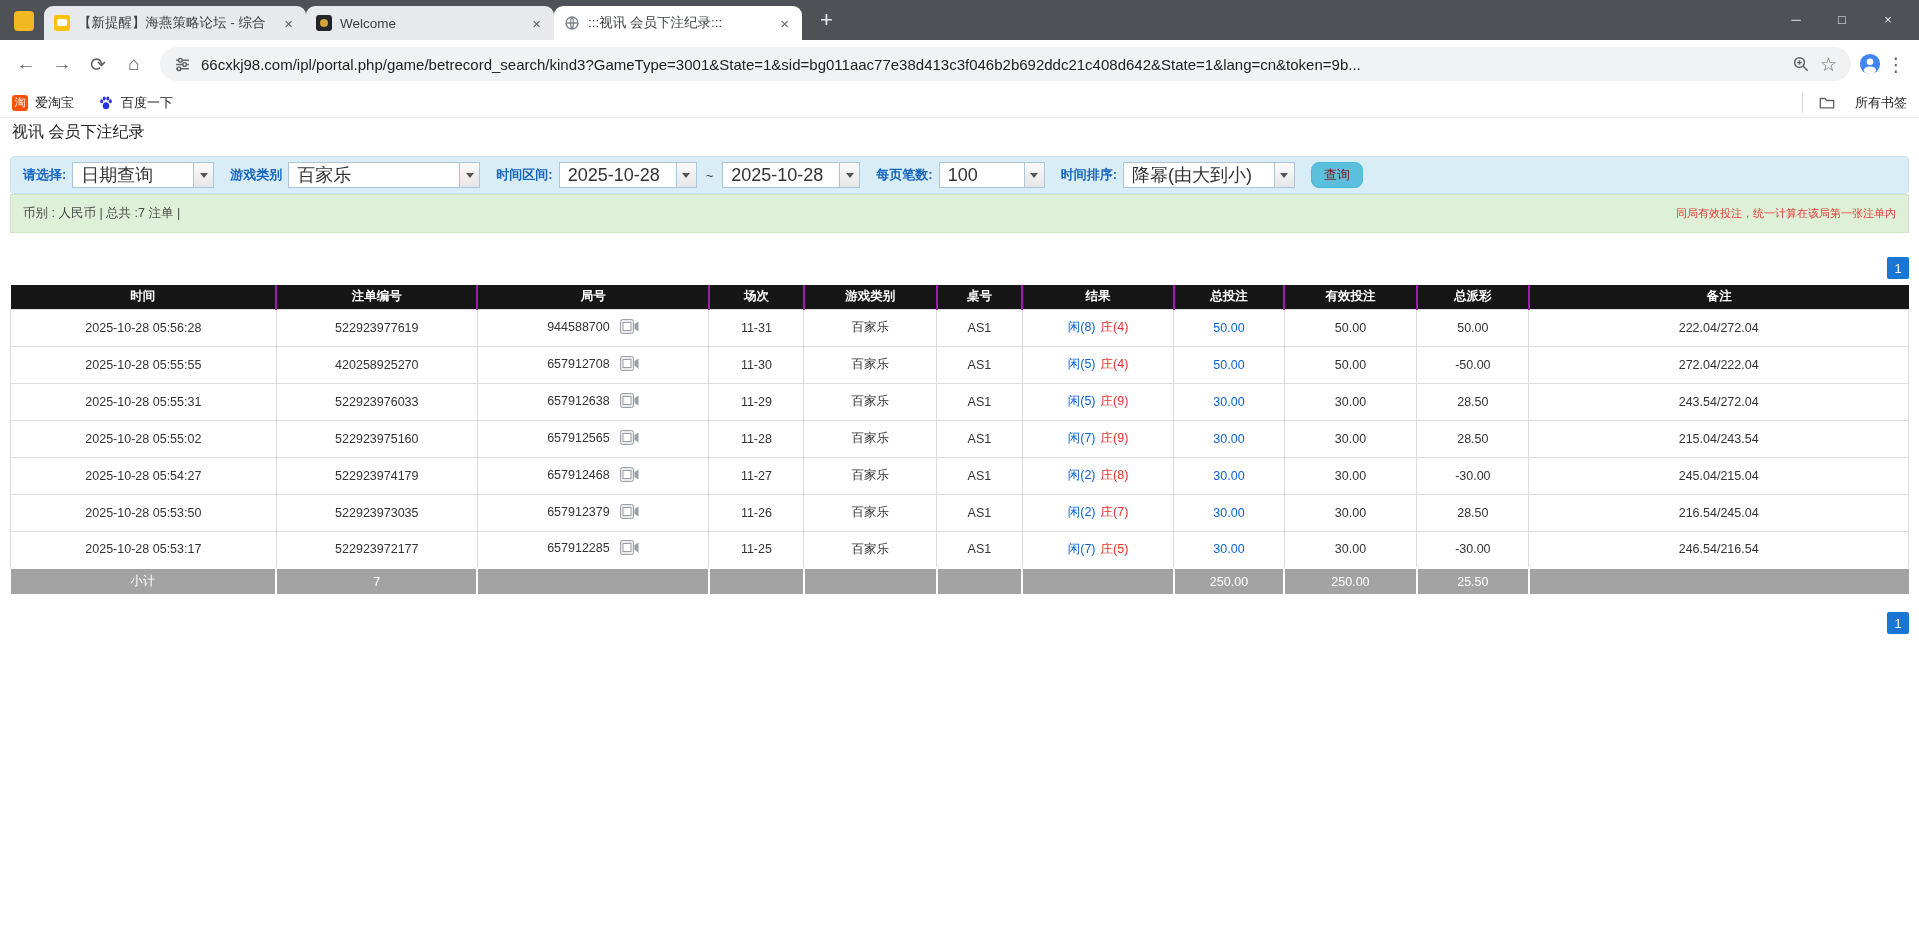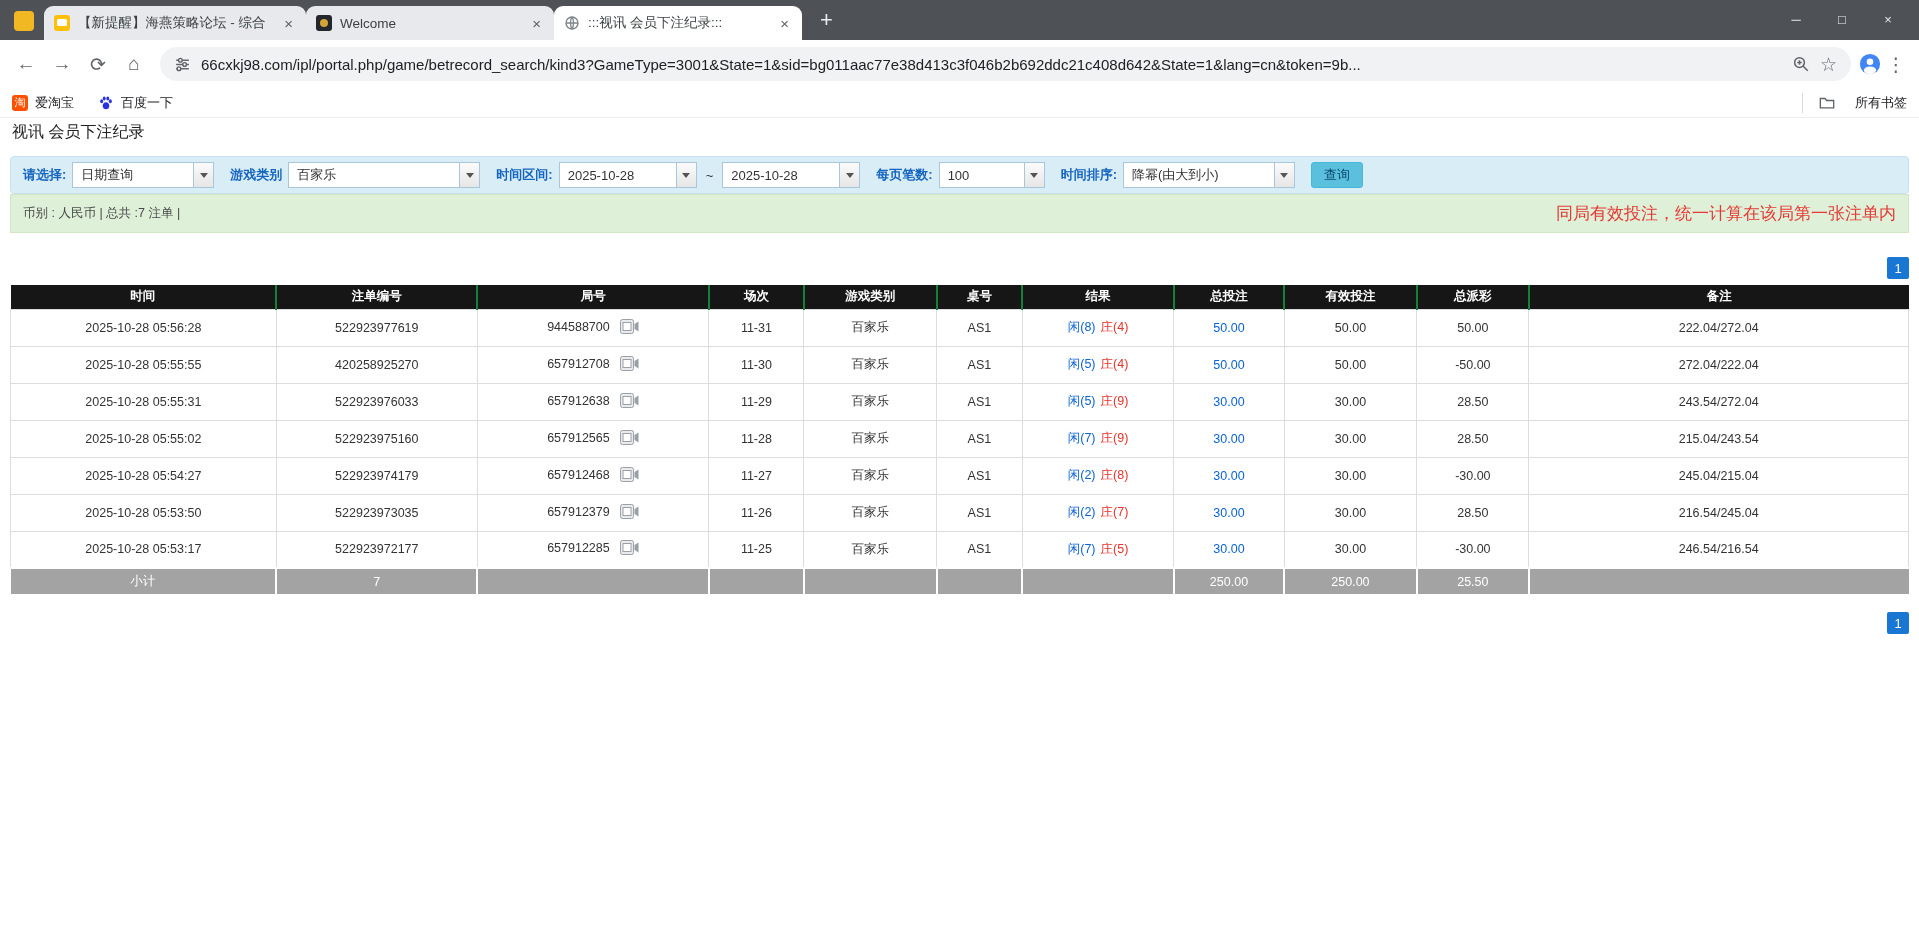--- a/index.html
+++ b/index.html
@@ -43,45 +43,45 @@
 
   
   .content { padding:0 10px; }
   .page-title { font-size:16px; font-weight:400; color:#222; margin:4px 0 13px 2px; }
 
   .filter-bar { background:#d9edf7; border:1px solid #c8e1f0; border-radius:4px; height:38px;
                 display:flex; align-items:center; padding:0 12px; }
   .flabel { font-size:13px; font-weight:700; color:var(--filter-label-blue,#1565c0); margin:0 6px 0 16px; }
   .flabel.first { margin-left:0; }
   .combo { display:flex; height:26px; background:#fff; border:1px solid #aac6da; }
-  .combo-val { display:flex; align-items:center; padding:0 8px; font-size:13px; color:#333; flex:1;
+  .combo-val { display:flex; align-items:center; padding:0 8px; font-size:18px; color:#333; flex:1;
                white-space:nowrap; overflow:hidden; }
   .combo-arrow { width:20px; border-left:1px solid #aac6da;
                  background:linear-gradient(#fbfbfb,#e6e6e6); display:flex; align-items:center; justify-content:center; }
   .combo-arrow::after { content:""; border:4px solid transparent; border-top:5px solid #555; margin-top:5px; }
   .w-query { width:142px; } .w-game { width:192px; } .w-date { width:138px; }
   .w-size { width:106px;justify-content:flex-end; } .w-sort { width:172px; }
   .tilde { font-size:13px; color:#333; margin:0 9px; }
-  .search-btn { margin-left:16px; height:26px; padding:0 12px; border:1px solid #46b8da; border-radius:3px;
-                background:var(--query-button,#5bc0de); color:#0c4a6e; font-size:13px; cursor:pointer; }
+  .search-btn { margin-left:16px; height:26px; padding:0 12px; border:1px solid #46b8da; border-radius:8px;
+                background:var(--query-button,#5bc0de); color:#7f1d1d; font-size:13px; cursor:pointer; }
 
   .summary-bar { background:#dff0d8; border:1px solid #d2e6c5; height:39px;
                  display:flex; align-items:center; padding:0 12px; font-size:12.5px; color:#4a4a4a; }
-  .summary-right { margin-left:auto; color:var(--notice-red,#e53935); font-size:17px; }
+  .summary-right { margin-left:auto; color:var(--notice-red,#e53935); font-size:11px; }
 
   .pagination-row { display:flex; justify-content:flex-end; }
   .pagination-row.top { margin:24px 0 6px; }
   .pagination-row.bottom { margin:18px 0 0; }
   .page-btn { min-width:22px; height:22px; padding:0 4px; border-radius:2px;
               background:var(--pagination-blue,#1976d2); color:#fff; font-size:13px;
               display:flex; align-items:center; justify-content:center; cursor:pointer; }
 
   table.records { width:100%; border-collapse:collapse; table-layout:fixed; }
   .records thead th { background:#161616; color:#fff; font-size:12.5px; font-weight:700;
-                      height:24px; border-right:2px solid #15803d; }
+                      height:24px; border-right:2px solid #a21caf; }
   .records thead th:last-child { border-right:none; }
   .records tbody td { background:#fff; height:37px; text-align:center; font-size:12.5px;
                       color:#333; border:1px solid #ddd; overflow:hidden; white-space:nowrap; }
   .records tfoot td { background:#a3a3a3; color:#fff; height:26px; text-align:center;
                       font-size:12.5px; border-right:2px solid #fff; border-top:2px solid #fff; }
   .records tfoot td:last-child { border-right:none; }
   .replay-icon { margin-left:7px; vertical-align:middle; display:inline-block; cursor:pointer; }
   .player { color:var(--player-blue,#0b62d6); margin-right:5px; }
   .banker { color:var(--banker-red,#e8302a); }
   .bet-link { color:var(--link-blue,#0b62d6); text-decoration:none; cursor:pointer; }

